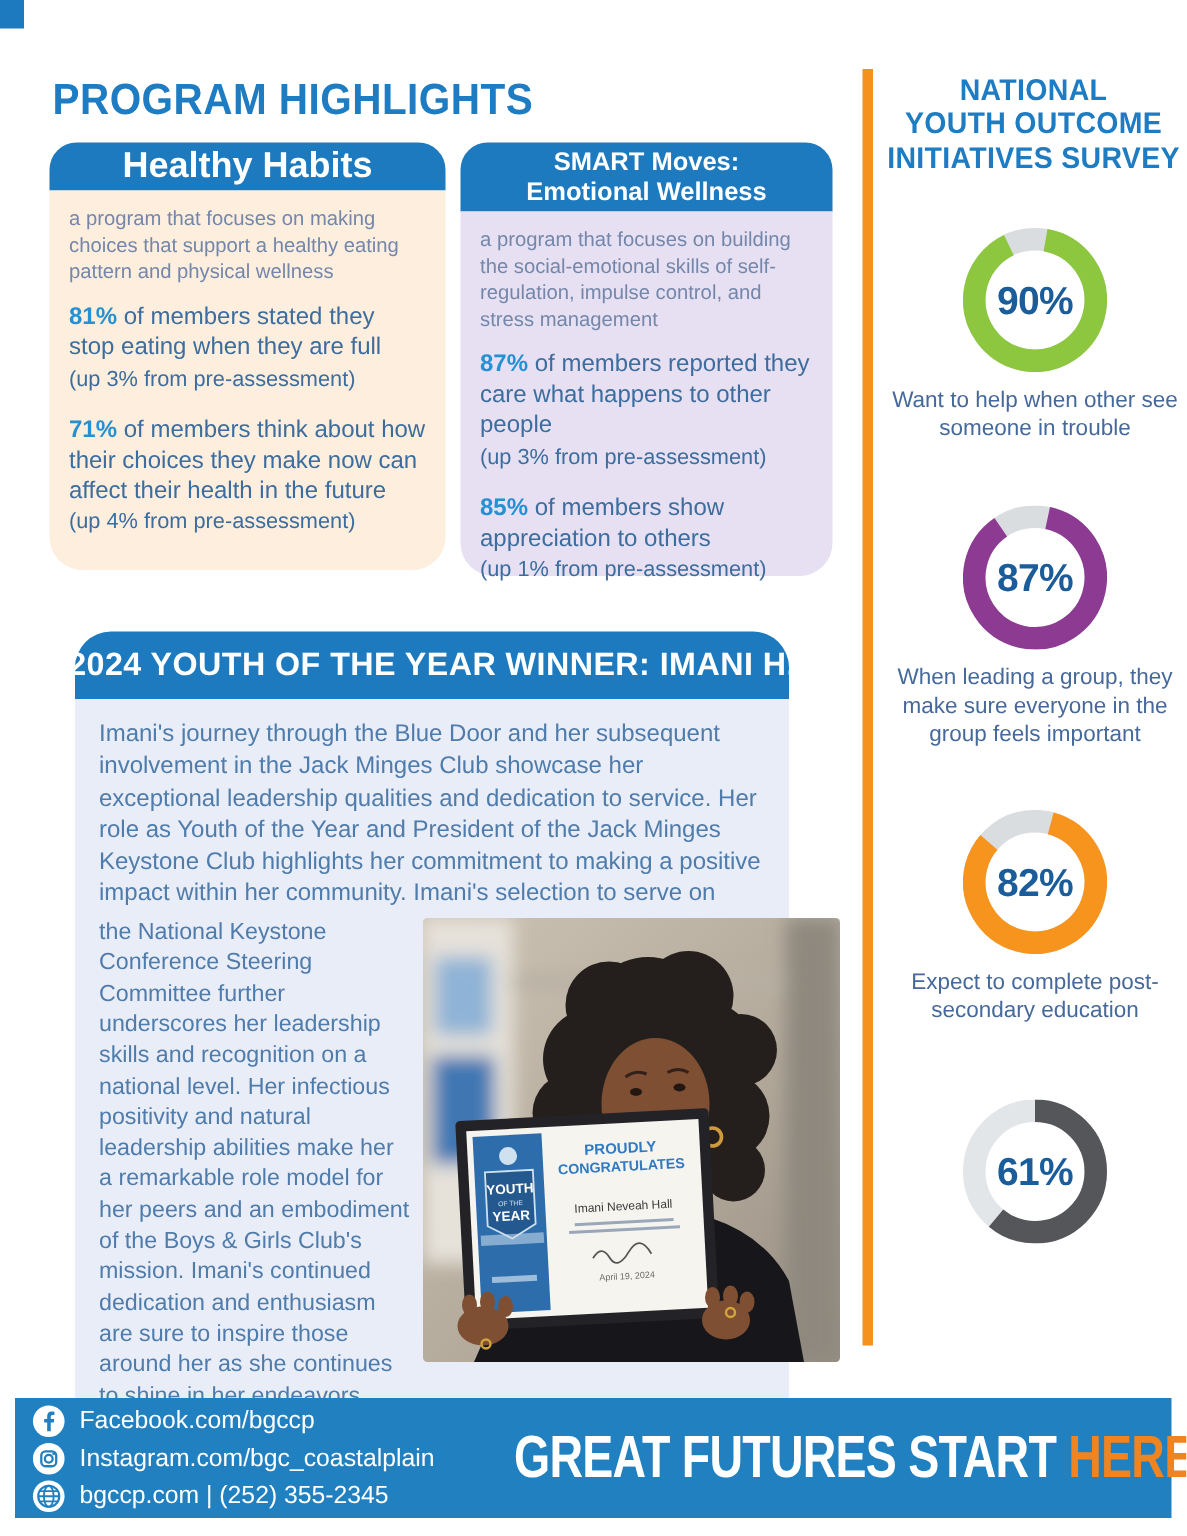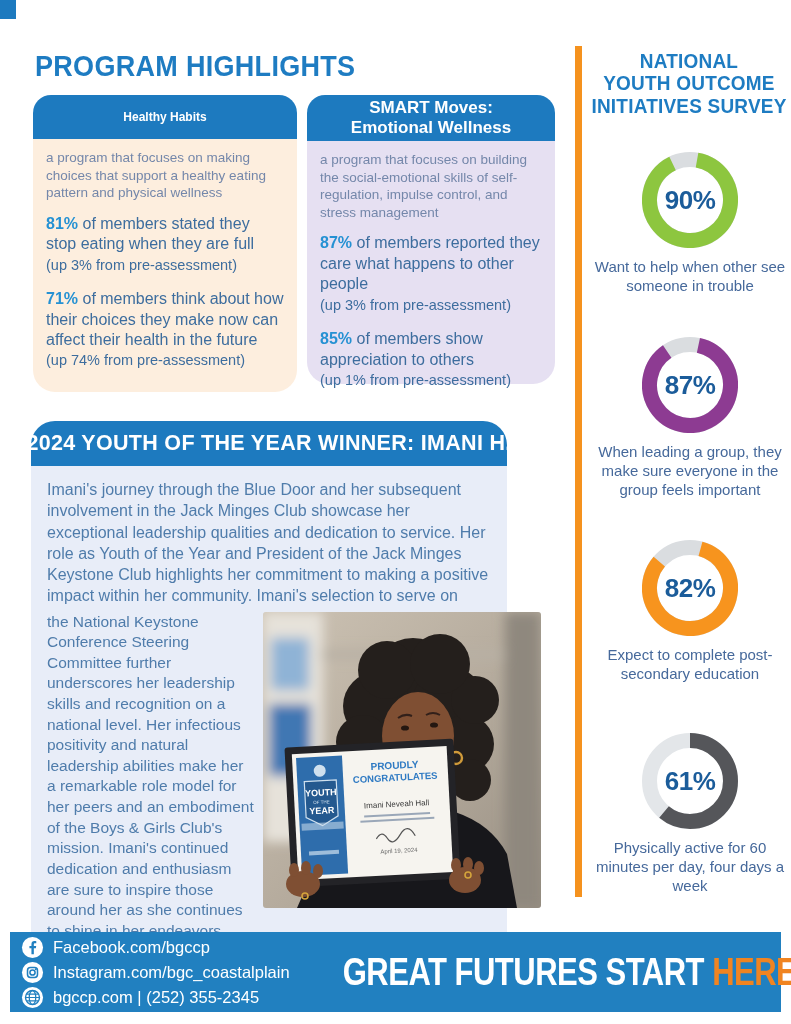--- a/index.html
+++ b/index.html
@@ -16,32 +16,32 @@
   }
 
   
   .pcard { position:absolute; top:95px; }
   .pcard .hdr {
     background:#1d7abf; border-radius:18px 18px 0 0; color:#fff; font-weight:bold;
     display:flex; align-items:center; justify-content:center; text-align:center;
   }
   .pcard .bd { padding:10px 13px 16px; }
   #card-healthy { left:33px; width:264px; }
-  #card-healthy .hdr { height:44px; font-size:12px; }
+  #card-healthy .hdr { height:32px; font-size:24px; }
   #card-healthy .bd { background:#fdeede; border-radius:0 0 22px 22px; height:253px; }
   #card-smart { left:307px; width:248px; }
   #card-smart .hdr { min-height:42px; font-size:17px; line-height:1.18; padding:3px 22px; }
   #card-smart .bd { background:#e6e0f2; border-radius:0 0 22px 22px; height:243px; }
   .pdesc { font-size:13.5px; line-height:1.3; color:#7487aa; margin-bottom:12px; }
   .pstat { font-size:16px; line-height:1.28; color:#3d6d9e; margin-bottom:14px; }
   .pstat .v { font-weight:bold; color:#2591d3; }
   .pstat .note { font-size:14.5px; }
 
   
-  #yoy { position:absolute; left:31px; top:421px; width:476px; }
+  #yoy { position:absolute; left:50px; top:421px; width:476px; }
   #yoy .banner {
     height:45px; background:#1d7abf; border-radius:24px 24px 0 0; color:#fff;
     font-weight:bold; font-size:21.5px; letter-spacing:.3px;
     display:flex; align-items:center; justify-content:center; white-space:nowrap;
   }
   #yoy .bd {
     background:#e8edf8; border-radius:0 0 26px 26px; padding:13px 14px 18px 16px;
     color:#4f7cab; font-size:16px; line-height:1.33;
   }
   .yoy-row { display:flex; gap:9px; margin-top:5px; align-items:flex-start; }
@@ -89,21 +89,21 @@
   <div class="pcard" id="card-healthy">
     <div class="hdr">Healthy Habits</div>
     <div class="bd">
       <div class="pdesc">a program that focuses on making choices that support a healthy eating pattern and physical wellness</div>
       <div class="pstat">
         <span class="v">81%</span><span> of members stated they stop eating when they are full</span><br>
         <span class="note">(up 3% from pre-assessment)</span>
       </div>
       <div class="pstat">
         <span class="v">71%</span><span> of members think about how their choices they make now can affect their health in the future</span><br>
-        <span class="note">(up 74% from pre-assessment)</span>
+        <span class="note">(up 4% from pre-assessment)</span>
       </div>
     </div>
   </div>
 
   <div class="pcard" id="card-smart">
     <div class="hdr">SMART Moves: Emotional Wellness</div>
     <div class="bd">
       <div class="pdesc">a program that focuses on building the social-emotional skills of self-regulation, impulse control, and stress management</div>
       <div class="pstat">
         <span class="v">87%</span><span> of members reported they care what happens to other people</span><br>
@@ -251,21 +251,20 @@
   </div>
 
   <div class="donut-group" id="dg3">
     <div class="donut">
       <svg width="96" height="96" viewBox="0 0 96 96">
         <circle class="track" cx="48" cy="48" r="40.5" fill="none" stroke="#e3e6e9" stroke-width="15"></circle>
         <circle class="arc" cx="48" cy="48" r="40.5" fill="none" stroke-width="15" stroke="#55565a" stroke-dasharray="155.2 254.5" transform="rotate(-90 48 48)"></circle>
       </svg>
       <div class="pct">61%</div>
     </div>
-    <div class="dlabel">Physically active for 60 minutes per day, four days a week</div>
   </div>
 
   <div class="fbox" id="fleft">
     <div class="frow">
       <svg class="ficon" viewBox="0 0 24 24">
         <circle cx="12" cy="12" r="11" fill="#ffffff"></circle>
         <path d="M13.4,19 v-6.1 h2.1 l0.35,-2.4 h-2.45 V8.9 c0,-0.75 0.4,-1.25 1.2,-1.25 h1.35 V5.4 c-0.45,-0.07 -1.3,-0.13 -1.95,-0.13 c-1.95,0 -3.1,1.15 -3.1,3.25 v1.98 H8.8 v2.4 h2.1 V19 z" fill="#2180c0"></path>
       </svg>
       <span>Facebook.com/bgccp</span>
     </div>

